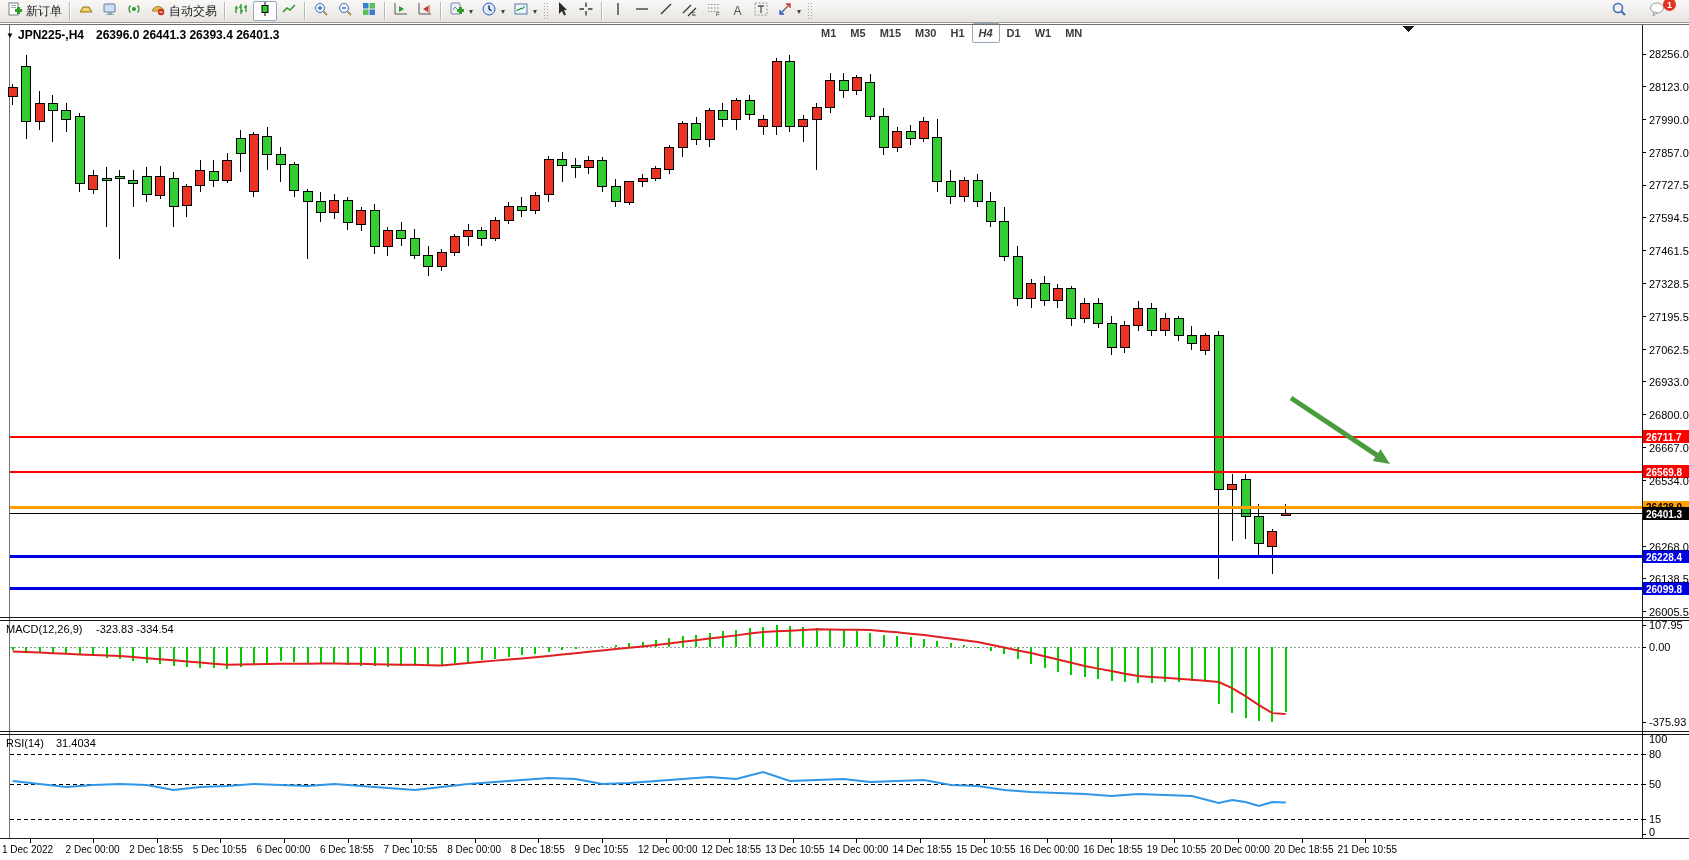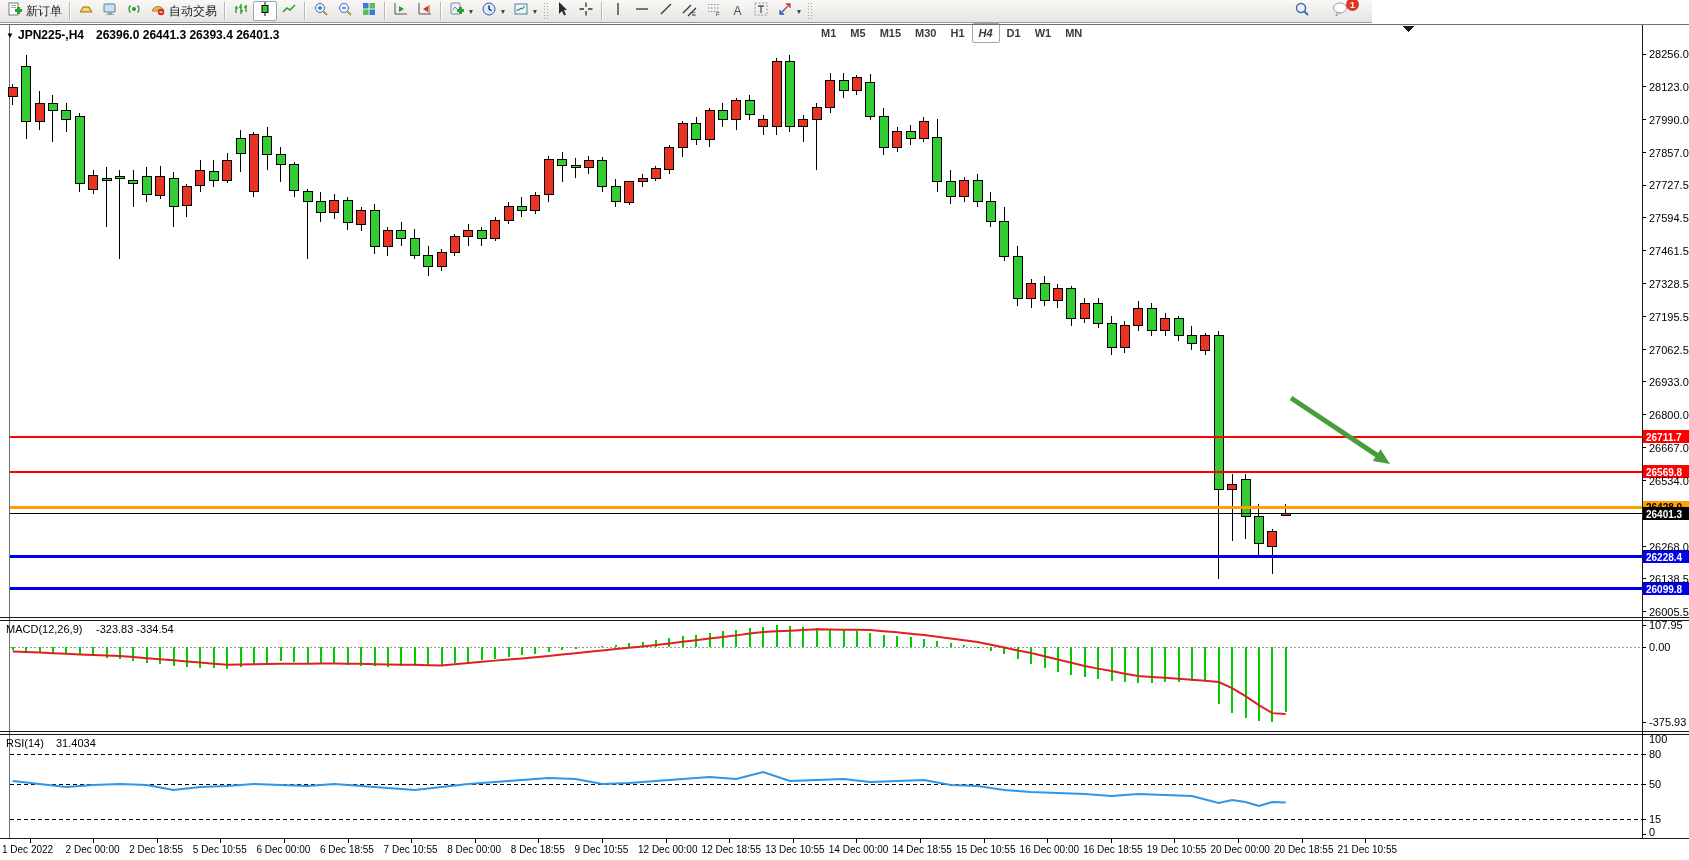--- a/index.html
+++ b/index.html
@@ -1,18 +1,18 @@
 <!DOCTYPE html>
 <html><head>
 <meta charset="utf-8">
 <style>
   html,body{margin:0;padding:0;background:#fff;width:1689px;height:860px;overflow:hidden;
     font-family:"Liberation Sans",sans-serif;}
   
-  .toolbar{position:absolute;top:0;left:0;width:1372px;height:23px;
+  .toolbar{position:absolute;top:0;left:0;width:1689px;height:23px;
     background:linear-gradient(#f9f8f7,#e7e4e0);border-bottom:1px solid #9d9a96;
     display:flex;align-items:center;padding-left:3px;box-sizing:border-box;}
   .tbtn{height:20px;min-width:23px;display:flex;align-items:center;justify-content:center;
     gap:3px;padding:0 3px;border:1px solid transparent;border-radius:2px;box-sizing:border-box;}
   .tbtn.active{background:#fdfdfd;border:1px solid #96a8bc;font-style:italic;}
   .tbtn .lbl{font-size:12px;color:#222;white-space:nowrap;}
   .sep{width:1px;height:18px;background:#b9b5b0;border-right:1px solid #fff;margin:0 3px;}
   .grip{width:5px;height:18px;margin:0 2px;
     background-image:radial-gradient(#a9a49e 1px,transparent 1px);background-size:3px 3px;}
   .caret{font-size:8px;color:#444;margin-left:1px;}

